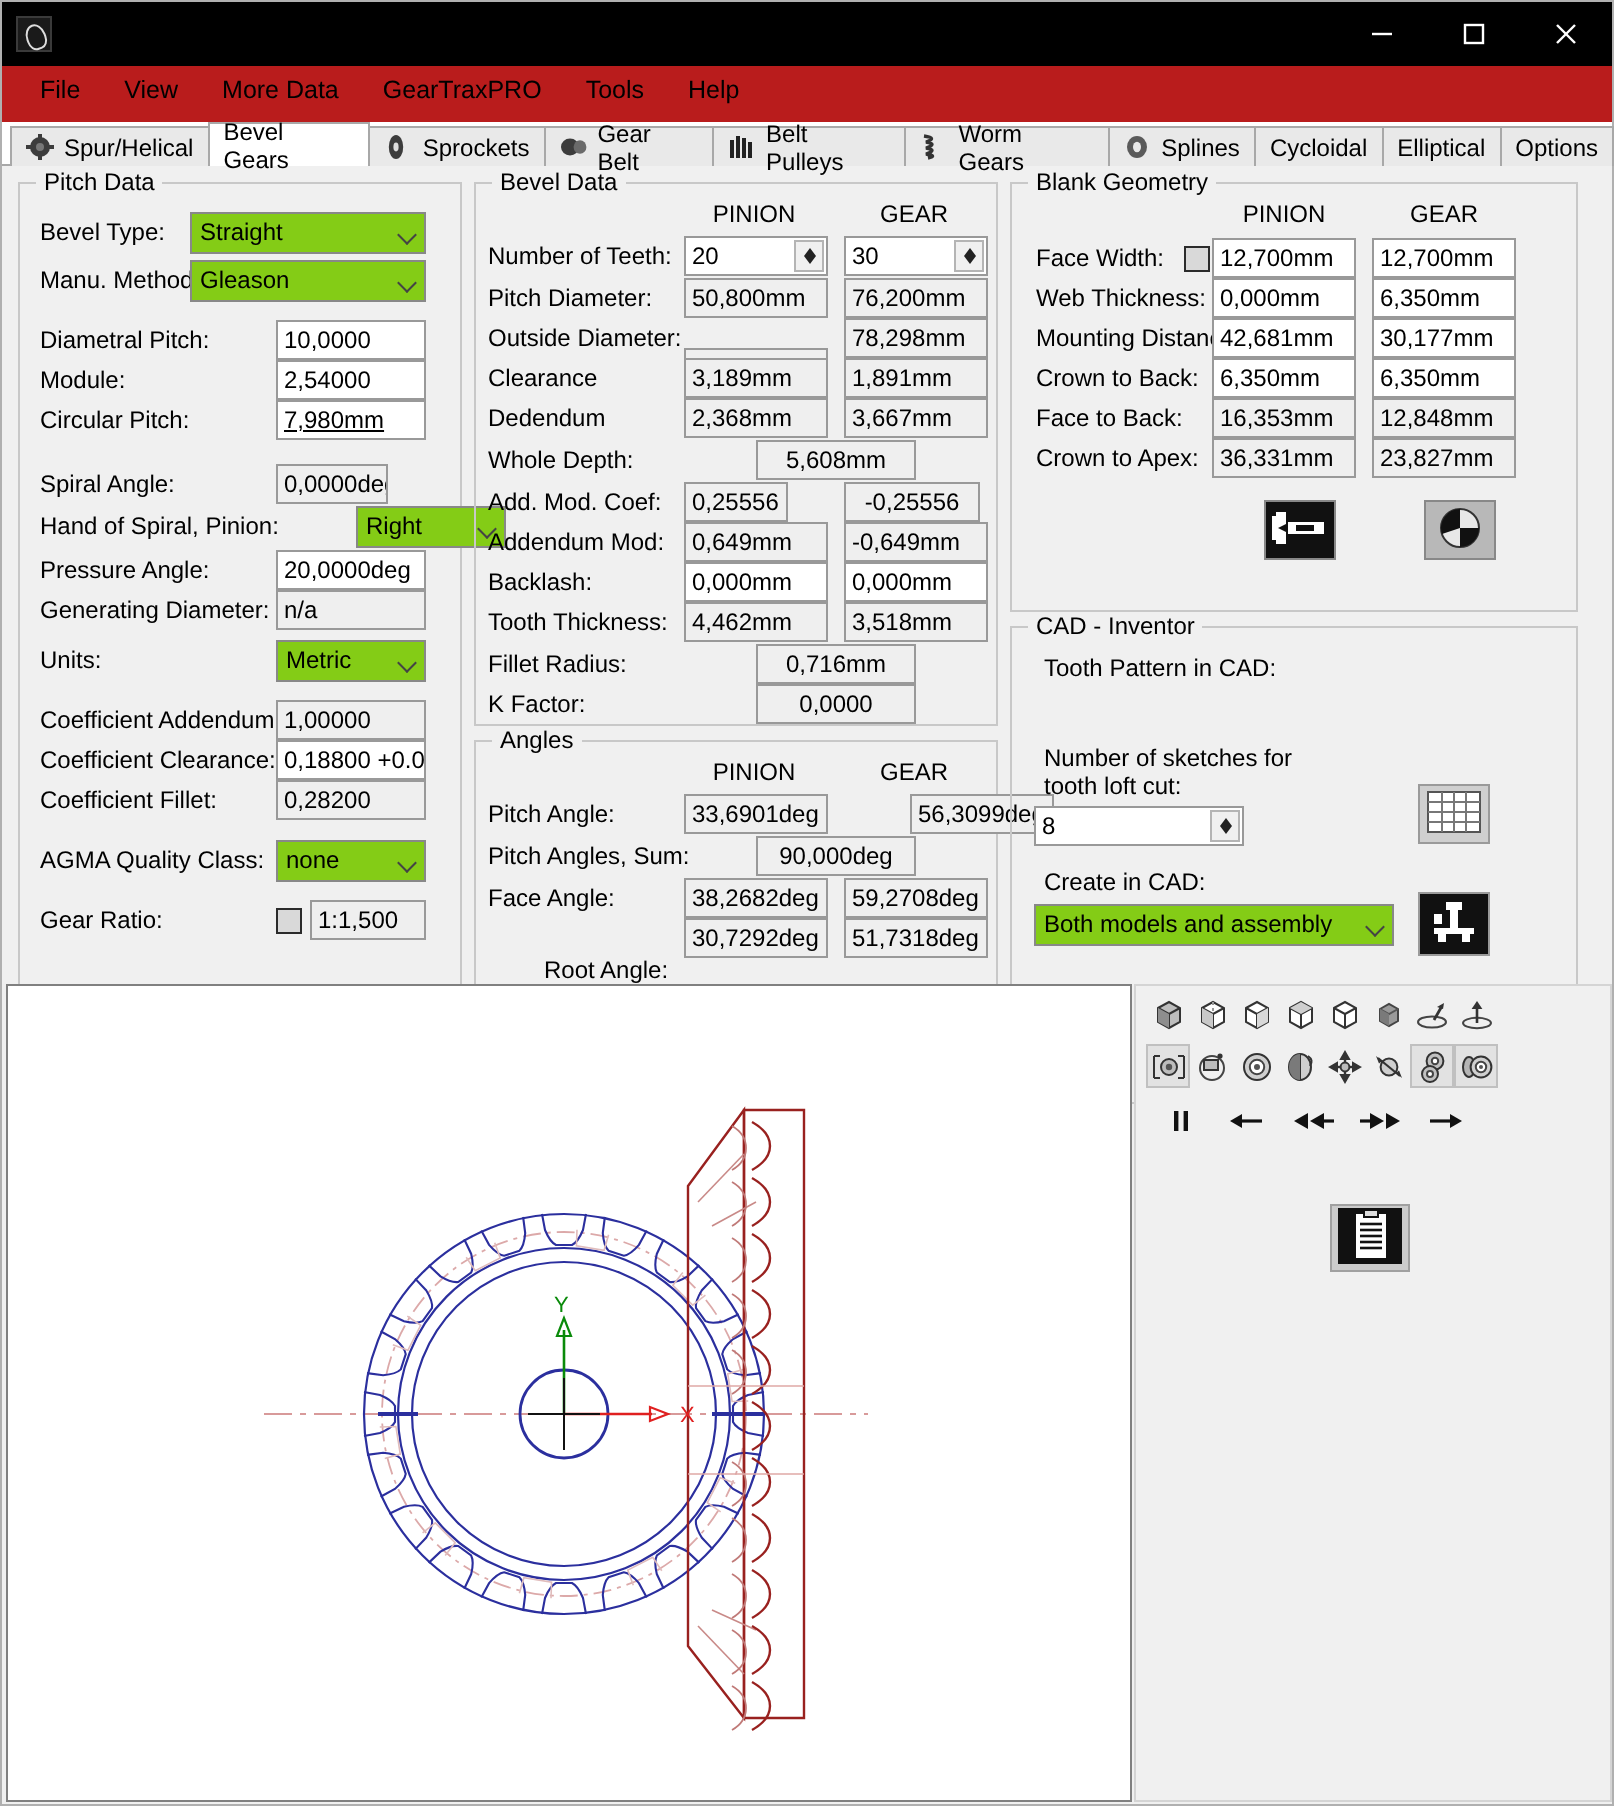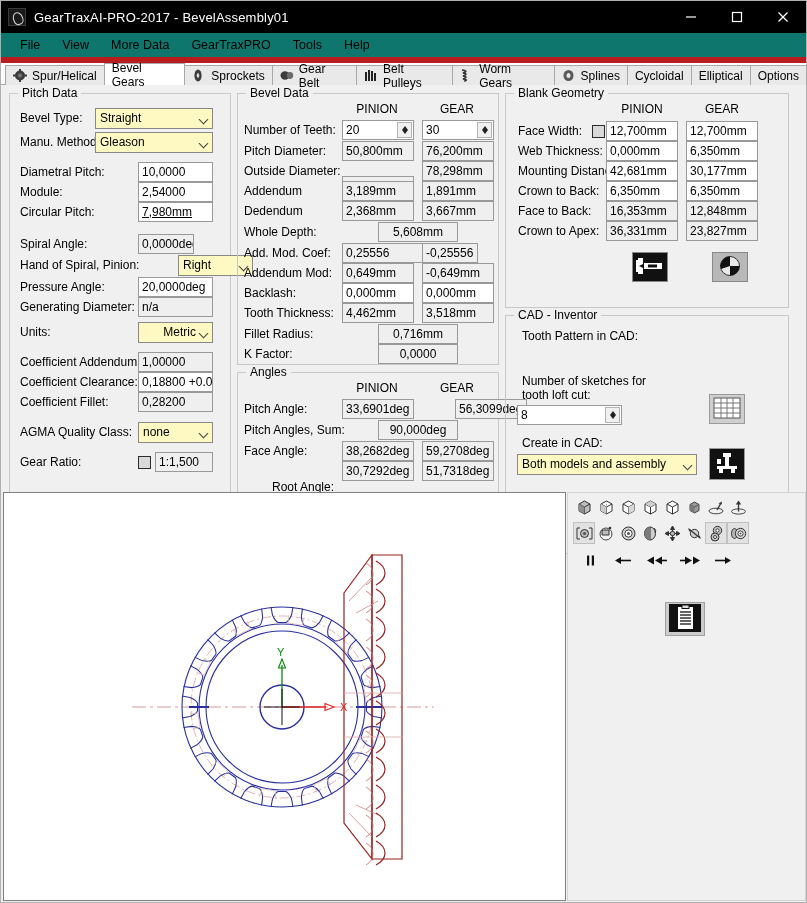--- a/index.html
+++ b/index.html
@@ -17,22 +17,22 @@
              background:#1a1a1a;border:1px solid #3a3a3a;box-sizing:border-box;}
   .title-ico:before{content:"";position:absolute;left:4px;top:3px;width:8px;height:11px;
                     border:1.5px solid #ddd;border-radius:50% 50% 40% 40%;transform:rotate(-20deg);}
   .title-text{font-size:13px;letter-spacing:.2px;}
   .wbtns{margin-left:auto;display:flex;height:32px;}
   .wbtn{width:46px;height:32px;display:flex;align-items:center;justify-content:center;
         color:#fff;font-size:13px;line-height:1;}
   .wbtn svg{display:block;}
 
   
-  .menubar{height:24px;background:#0f766e;display:flex;align-items:center;padding-left:8px;
-           border-bottom:6px solid #b91c1c;}
+  .menubar{height:24px;background:#b91c1c;display:flex;align-items:center;padding-left:8px;
+           border-bottom:4px solid #b91c1c;}
   .menuitem{padding:3px 11px;font-size:12.5px;color:#000;}
 
   
   .tabstrip{height:22px;background:#fff;display:flex;align-items:flex-end;padding-left:4px;
             position:relative;}
   .tabstrip:after{content:"";position:absolute;left:0;right:0;bottom:0;height:1px;background:#a8a8a8;}
   .tab{height:20px;display:flex;align-items:center;gap:5px;padding:0 7px;
        border:1px solid #a8a8a8;border-bottom:none;background:#e9e9e9;font-size:12px;
        position:relative;z-index:1;margin-right:-1px;box-sizing:border-box;}
   .tab.active{background:#fff;height:22px;z-index:3;}
@@ -42,21 +42,21 @@
   .body-area{position:relative;height:407px;background:#f0f0f0;}
   .group{position:absolute;border:1px solid #c8c8c8;box-sizing:border-box;background:transparent;}
   .group > .glabel{position:absolute;top:-8px;left:8px;background:#f0f0f0;padding:0 4px;font-size:12px;}
   .lbl{position:absolute;font-size:12px;white-space:nowrap;line-height:20px;}
 
   .field{position:absolute;height:20px;box-sizing:border-box;border:1px solid #999;
          background:#fff;font-size:12px;line-height:18px;padding:0 3px;white-space:nowrap;overflow:hidden;}
   .field.ro{background:#efefef;}
   .field.ctr{text-align:center;}
   .combo{position:absolute;height:21px;box-sizing:border-box;border:1px solid #888;
-         background:#fef9c3;font-size:12px;line-height:19px;padding:0 16px 0 4px;white-space:nowrap;overflow:hidden;}
+         background:#84cc16;font-size:12px;line-height:19px;padding:0 16px 0 4px;white-space:nowrap;overflow:hidden;}
   .combo:after{content:"";position:absolute;right:5px;top:7px;width:6px;height:6px;
                border-left:1.4px solid #444;border-bottom:1.4px solid #444;transform:rotate(-45deg);}
   .spin{position:absolute;height:20px;box-sizing:border-box;border:1px solid #999;background:#fff;
         font-size:12px;line-height:18px;padding:0 18px 0 3px;white-space:nowrap;overflow:hidden;}
   .spin .arrows{position:absolute;right:1px;top:1px;width:15px;height:16px;background:#f0f0f0;
                 border:1px solid #b4b4b4;box-sizing:border-box;}
   .spin .arrows i{position:absolute;left:4px;width:0;height:0;border-left:3.5px solid transparent;
                   border-right:3.5px solid transparent;}
   .spin .arrows i.up{top:3px;border-bottom:4px solid #222;}
   .spin .arrows i.dn{bottom:3px;border-top:4px solid #222;}
@@ -79,21 +79,20 @@
   .reportbtn{position:absolute;width:40px;height:34px;border:1px solid #a0a0a0;background:#ccc;
              box-sizing:border-box;display:flex;align-items:center;justify-content:center;}
 </style>
 </head>
 <body>
 
 <div class="app">
 
   <div class="titlebar">
     <div class="title-ico"></div>
-    <div class="title-text">GearTraxAI-PRO-2017 - BevelAssembly01</div>
     <div class="wbtns">
       <div class="wbtn">
         <svg width="12" height="12" viewBox="0 0 12 12">
             <line x1="1" y1="6" x2="11" y2="6" stroke="#fff" stroke-width="1.2"></line>
           </svg>
       </div>
       <div class="wbtn">
         <svg width="12" height="12" viewBox="0 0 12 12">
             <rect x="1.5" y="1.5" width="9" height="9" fill="none" stroke="#fff" stroke-width="1.2"></rect>
           </svg>
@@ -220,21 +219,21 @@
       <div class="lbl" style="left:10px;top:161px;">Hand of Spiral, Pinion:</div>
       <div class="combo" style="left:128px;top:161px;width:75px;margin-left:40px;">Right</div>
 
       <div class="lbl" style="left:10px;top:183px;">Pressure Angle:</div>
       <div class="field" style="left:128px;top:183px;width:75px;">20,0000deg</div>
 
       <div class="lbl" style="left:10px;top:203px;">Generating Diameter:</div>
       <div class="field ro" style="left:128px;top:203px;width:75px;">n/a</div>
 
       <div class="lbl" style="left:10px;top:228px;">Units:</div>
-      <div class="combo" style="left:128px;top:228px;width:75px;text-align:right;">Metric</div>
+      <div class="combo" style="left:128px;top:228px;width:75px;">Metric</div>
 
       <div class="lbl" style="left:10px;top:258px;">Coefficient Addendum:</div>
       <div class="field ro" style="left:128px;top:258px;width:75px;">1,00000</div>
 
       <div class="lbl" style="left:10px;top:278px;">Coefficient Clearance:</div>
       <div class="field" style="left:128px;top:278px;width:75px;">0,18800 +0.00</div>
 
       <div class="lbl" style="left:10px;top:298px;">Coefficient Fillet:</div>
       <div class="field ro" style="left:128px;top:298px;width:75px;">0,28200</div>
 
@@ -269,34 +268,34 @@
       </div>
 
       <div class="lbl" style="left:6px;top:47px;">Pitch Diameter:</div>
       <div class="field ro" style="left:104px;top:47px;width:72px;">50,800mm</div>
       <div class="field ro" style="left:184px;top:47px;width:72px;">76,200mm</div>
 
       <div class="lbl" style="left:6px;top:67px;">Outside Diameter:</div>
       <div class="field ro" style="left:104px;top:67px;width:72px;margin-top:15px;">56,107mm</div>
       <div class="field ro" style="left:184px;top:67px;width:72px;">78,298mm</div>
 
-      <div class="lbl" style="left:6px;top:87px;">Addendum</div>
+      <div class="lbl" style="left:6px;top:87px;">Clearance</div>
       <div class="field ro" style="left:104px;top:87px;width:72px;">3,189mm</div>
       <div class="field ro" style="left:184px;top:87px;width:72px;">1,891mm</div>
 
       <div class="lbl" style="left:6px;top:107px;">Dedendum</div>
       <div class="field ro" style="left:104px;top:107px;width:72px;">2,368mm</div>
       <div class="field ro" style="left:184px;top:107px;width:72px;">3,667mm</div>
 
       <div class="lbl" style="left:6px;top:128px;">Whole Depth:</div>
       <div class="field ro ctr" style="left:140px;top:128px;width:80px;">5,608mm</div>
 
       <div class="lbl" style="left:6px;top:149px;">Add. Mod. Coef:</div>
-      <div class="field ro" style="left:104px;top:149px;width:92px;">0,25556</div>
-      <div class="field ro" style="left:184px;top:149px;width:56px;">-0,25556</div>
+      <div class="field ro" style="left:104px;top:149px;width:52px;">0,25556</div>
+      <div class="field ro" style="left:184px;top:149px;width:68px;text-align:center;">-0,25556</div>
 
       <div class="lbl" style="left:6px;top:169px;">Addendum Mod:</div>
       <div class="field ro" style="left:104px;top:169px;width:72px;">0,649mm</div>
       <div class="field ro" style="left:184px;top:169px;width:72px;">-0,649mm</div>
 
       <div class="lbl" style="left:6px;top:189px;">Backlash:</div>
       <div class="field" style="left:104px;top:189px;width:72px;">0,000mm</div>
       <div class="field" style="left:184px;top:189px;width:72px;">0,000mm</div>
 
       <div class="lbl" style="left:6px;top:209px;">Tooth Thickness:</div>

